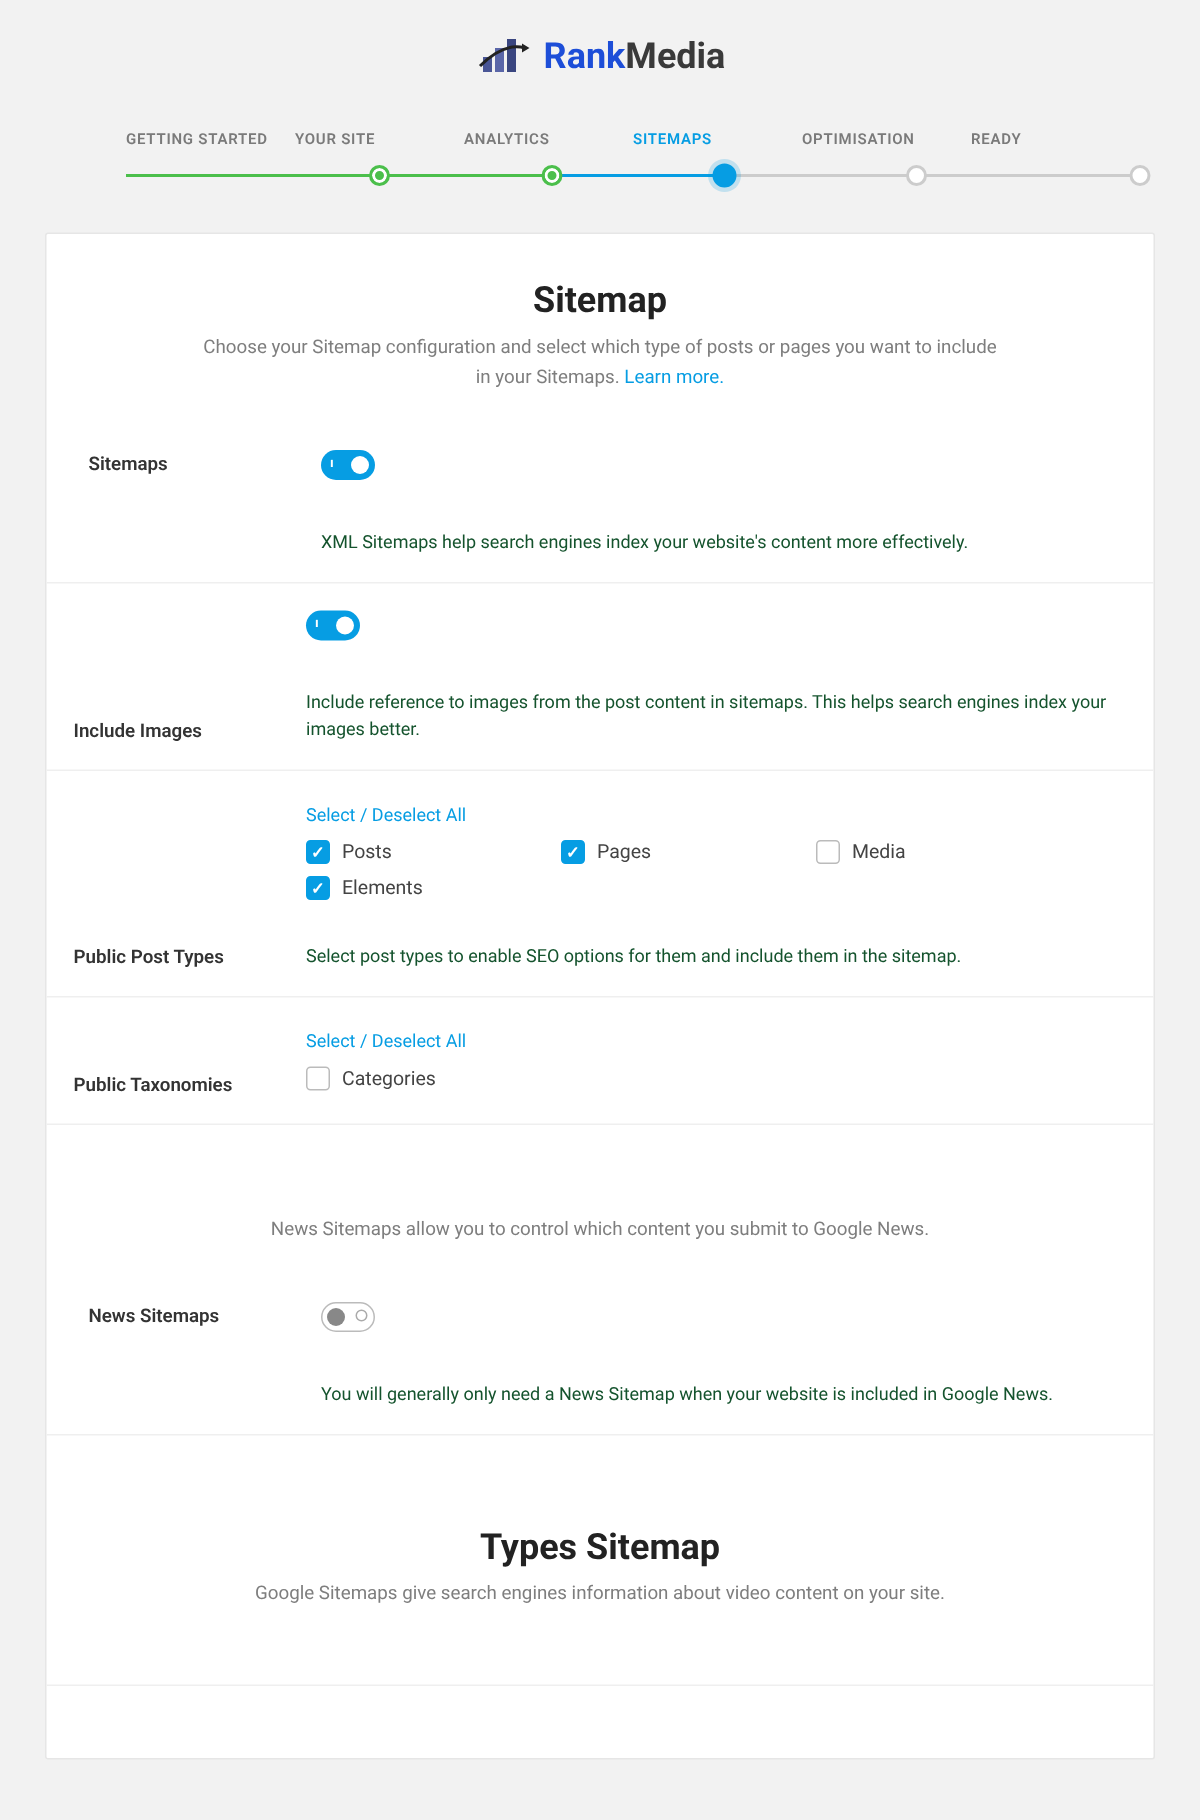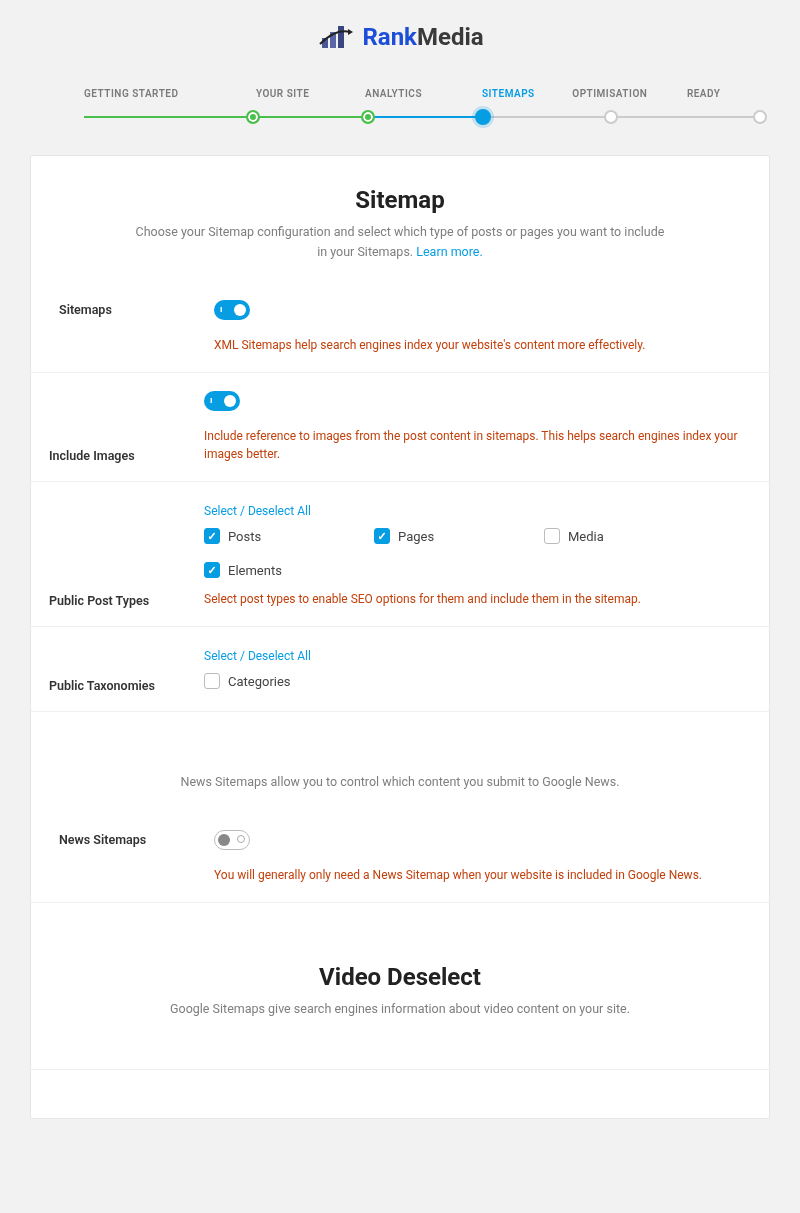--- a/index.html
+++ b/index.html
@@ -30,23 +30,23 @@
   }
   .wizard-labels {
     display: flex;
     justify-content: space-between;
     font-size: 10px;
     letter-spacing: 0.5px;
     font-weight: 600;
     color: #7a7a7a;
     margin-bottom: 10px;
   }
-  .wizard-labels span { flex: 1; text-align: right; }
+  .wizard-labels span { flex: 1; text-align: left; }
   .wizard-labels span:first-child { text-align: left; }
-  .wizard-labels span:last-child { text-align: center; }
+  .wizard-labels span:last-child { text-align: left; }
   .wizard-labels .active { color: #069de3; }
   .wizard-bar {
     position: relative;
     height: 16px;
   }
   .wizard-line {
     position: absolute;
     top: 7px;
     height: 2px;
     background: #ccc;
@@ -99,22 +99,22 @@
     width: 155px;
     flex-shrink: 0;
     font-size: 12.5px;
     font-weight: 600;
     color: #333;
     padding-top: 2px;
   }
   .field-body { flex: 1; }
   .field-desc {
     font-size: 12px;
-    color: #c2410c;
-    margin-top: 12px;
+    color: #14532d;
+    margin-top: 28px;
     line-height: 1.5;
   }
   .sub {
     padding-left: 18px;
     border-left: none;
     align-items: flex-end;
   }
   .toggle {
     width: 36px;
     height: 20px;
@@ -155,21 +155,21 @@
   .link-small {
     font-size: 12px;
     color: #069de3;
     text-decoration: none;
     display: inline-block;
     margin-bottom: 10px;
   }
   .checks {
     display: flex;
     flex-wrap: wrap;
-    gap: 18px 70px;
+    gap: 8px 70px;
     margin-bottom: 4px;
   }
   .check-item {
     display: flex;
     align-items: center;
     gap: 8px;
     font-size: 13px;
     color: #444;
     width: 100px;
   }
@@ -319,21 +319,21 @@
       <span class="toggle off">
         <span class="knob"></span><span class="ring"></span>
       </span>
       <div class="field-desc">You will generally only need a News Sitemap when your website is included in Google News.</div>
     </div>
   </div>
 
   <div class="divider"></div>
 
   <div class="section-head">
-    <h1>Video Deselect</h1>
+    <h1>Types Sitemap</h1>
     <p>Google Sitemaps give search engines information about video content on your site.</p>
   </div>
 
 
   <div class="divider"></div>
 
   <div class="footer">
     
     
   </div>

